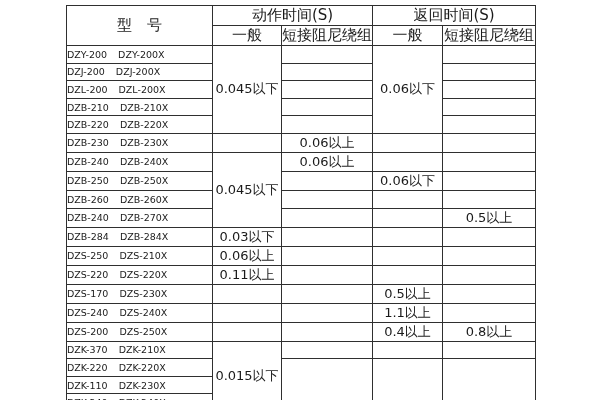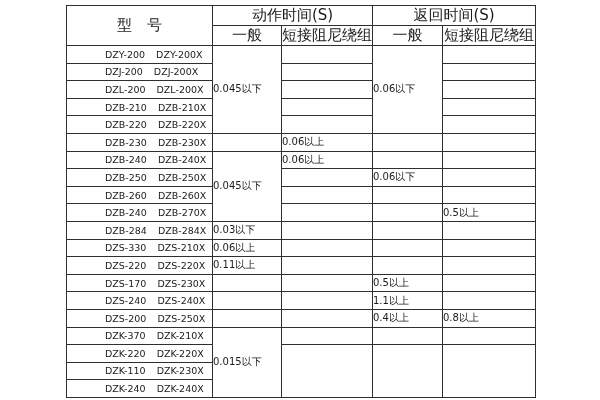--- a/index.html
+++ b/index.html
@@ -35,26 +35,26 @@
     font-weight:normal;
     vertical-align:middle;
   }
   thead tr{height:17px;}
   tbody tr{height:17.6px;}
   th{
     font-size:15px;
     text-align:center;
   }
   td.val-cell{
-    font-size:10px;
+    font-size:13px;
+    text-align:center;
   }
   td.model-cell{
     font-size:9.5px;
     text-align:left;
-    padding-left:38px;
   }
   td.model-cell .model-b{
     margin-left:11px;
   }
 </style>
 </head>
 <body>
 
 <div class="table-wrap">
   <table>
@@ -139,21 +139,21 @@
           <td class="val-cell" rowspan="1">0.5以上</td>
         </tr>
         <tr>
           <td class="model-cell"><span class="model-a">DZB-284</span><span class="model-b">DZB-284X</span></td>
           <td class="val-cell" rowspan="1">0.03以下</td>
           <td class="val-cell" rowspan="1"></td>
           <td class="val-cell" rowspan="1"></td>
           <td class="val-cell" rowspan="1"></td>
         </tr>
         <tr>
-          <td class="model-cell"><span class="model-a">DZS-330</span><span class="model-b">DZS-210X</span></td>
+          <td class="model-cell"><span class="model-a">DZS-250</span><span class="model-b">DZS-210X</span></td>
           <td class="val-cell" rowspan="1">0.06以上</td>
           <td class="val-cell" rowspan="1"></td>
           <td class="val-cell" rowspan="1"></td>
           <td class="val-cell" rowspan="1"></td>
         </tr>
         <tr>
           <td class="model-cell"><span class="model-a">DZS-220</span><span class="model-b">DZS-220X</span></td>
           <td class="val-cell" rowspan="1">0.11以上</td>
           <td class="val-cell" rowspan="1"></td>
           <td class="val-cell" rowspan="1"></td>

